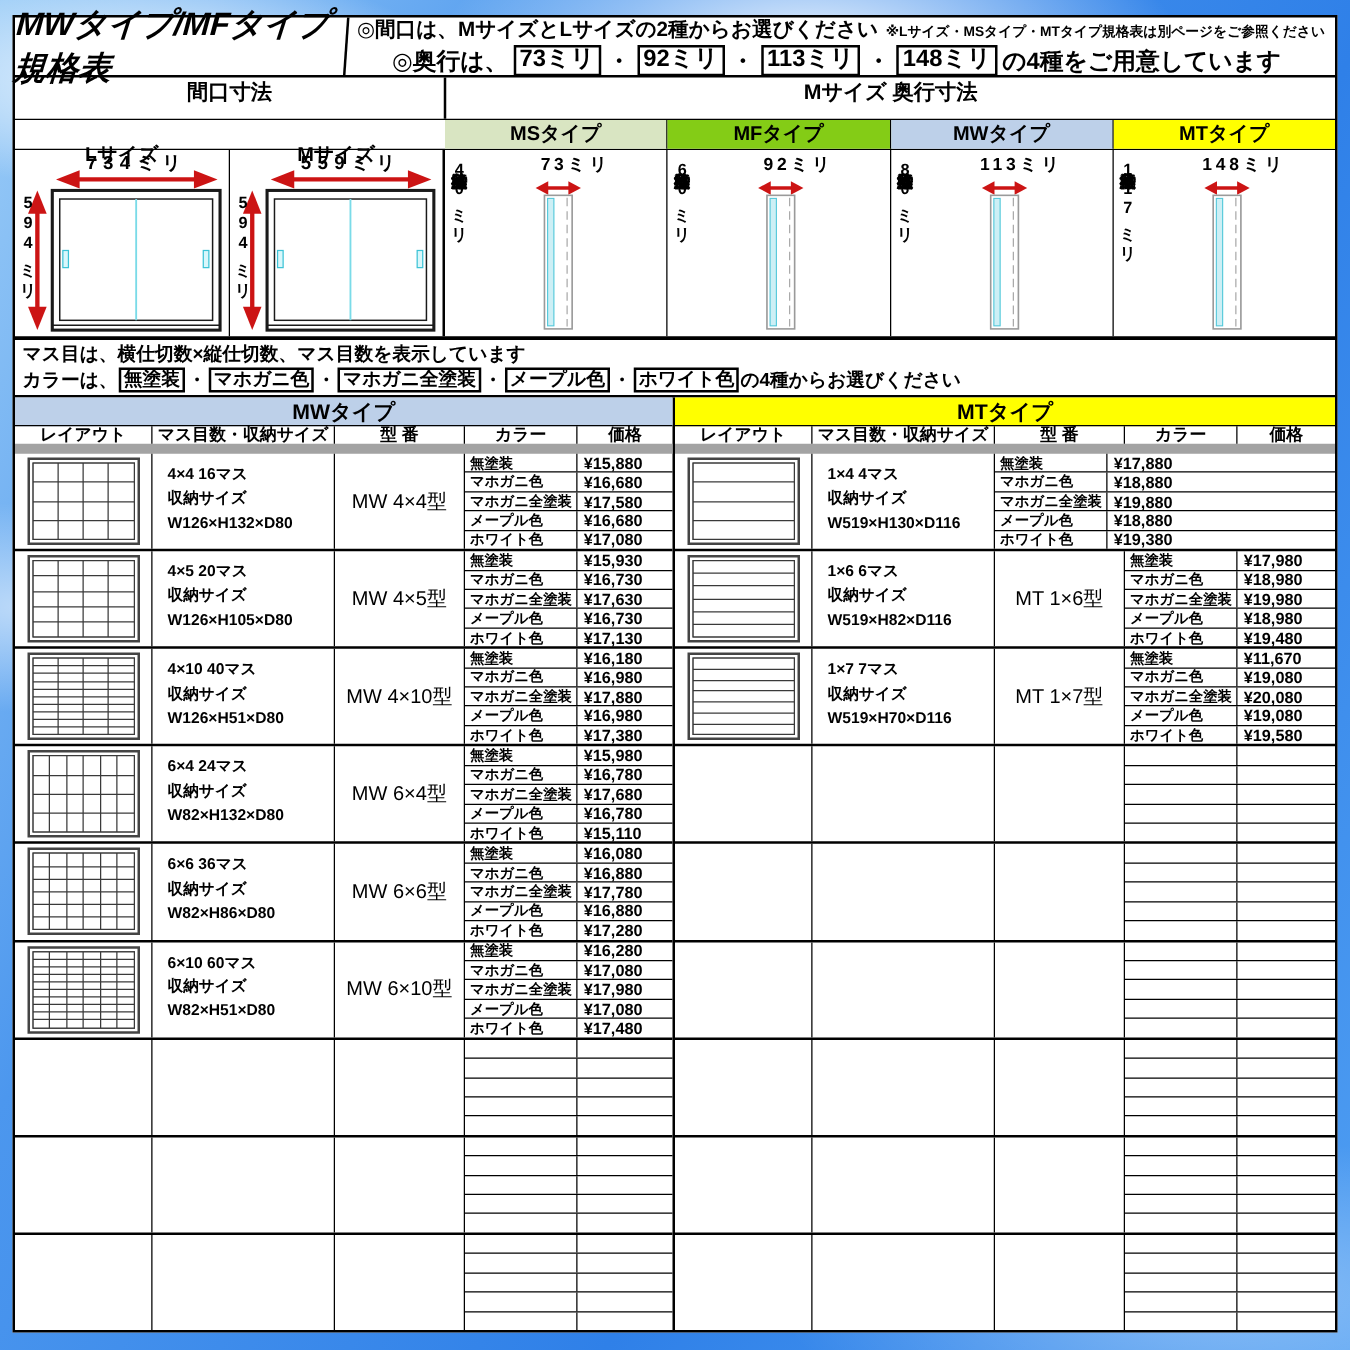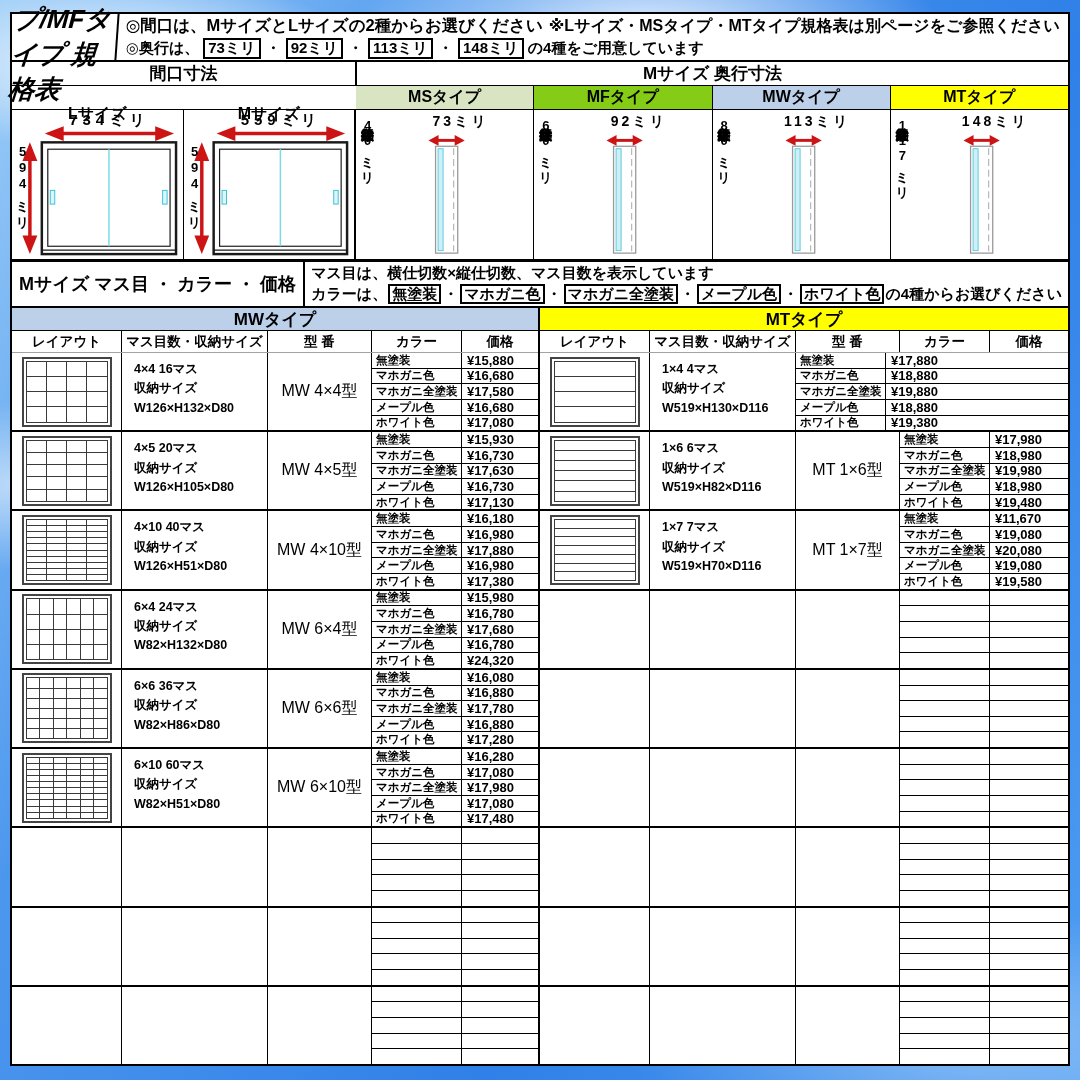--- a/index.html
+++ b/index.html
@@ -17,27 +17,27 @@
     position:absolute; left:10px; top:12px; width:1060px; height:1054px;
     background:#fff; border:2px solid #000; color:#000;
     display:flex; flex-direction:column;
   }
   
   .r1 { height:48px; display:flex; border-bottom:2px solid #000; }
   .title-cell { width:345px; border-right:2px solid #000; display:flex; align-items:center; justify-content:center;
     font-size:26px; font-weight:bold; letter-spacing:0px; font-style:italic; transform:skewX(-4deg); }
   .notes-cell { flex:1; padding:1px 8px; font-weight:bold; display:flex; flex-direction:column; justify-content:center; }
   .note-line1 { font-size:16.5px; white-space:nowrap; }
-  .subnote { font-size:16px; margin-left:6px;text-align:center; }
-  .note-line2 { font-size:15px; display:flex; align-items:center; white-space:nowrap; margin-top:1px; }
+  .subnote { font-size:11px; margin-left:6px;text-align:center; }
+  .note-line2 { font-size:19px; display:flex; align-items:center; white-space:nowrap; margin-top:1px;margin-left:28px; }
   .opts { display:inline-flex; align-items:center; }
   .boxed { border:2px solid #000; padding:0 3px; margin:0 4px; line-height:1.1; }
   .sep { margin:0 1px; }
   
-  .r2 { height:24px; display:flex; border-bottom:1px solid #000; font-weight:bold; font-size:17px; }
+  .r2 { height:34px; display:flex; border-bottom:1px solid #000; font-weight:bold; font-size:17px; }
   .frontage-h { width:345px; border-right:2px solid #000; text-align:center; }
   .depth-h { flex:1; text-align:center; }
   
   .r3 { height:24px; display:flex; border-bottom:1px solid #000; font-weight:bold; font-size:16px; }
   .r3 .cell { display:flex; align-items:center; justify-content:center; }
   .size-h { width:172px;margin-top:28px; }
   .br1 { border-right:1px solid #000; }
   .br2 { border-right:2px solid #000; }
   .type-h { flex:1; border-right:1px solid #000; }
   .type-h:last-child { border-right:none; }
@@ -62,21 +62,21 @@
   .price-notes { flex:1; padding:1px 6px; font-weight:bold; display:flex; flex-direction:column; justify-content:center; }
   .pn1 { font-size:15px; white-space:nowrap; }
   .pn2 { font-size:15px; display:flex; align-items:center; white-space:nowrap; margin-top:1px; }
   .pn2 .boxed { border-width:2px; padding:0 2px; margin:0 1px; }
   
   .rc { flex:1; display:flex; }
   .half { width:50%; display:flex; flex-direction:column; }
   .half.first { border-right:2px solid #000; }
   .banner { height:23px; border-bottom:1px solid #000; display:flex; align-items:center; justify-content:center;
     font-size:17px; font-weight:bold; }
-  .col-headers { height:22px; display:flex; border-bottom:1px solid #a3a3a3; font-size:13.5px; font-weight:bold; }
+  .col-headers { height:22px; display:flex; border-bottom:8px solid #a3a3a3; font-size:13.5px; font-weight:bold; }
   .chc { display:flex; align-items:center; justify-content:center; border-right:1px solid #000; }
   .chc:last-child { border-right:none; }
   .c0 { width:110px; } .c1 { width:146px;font-family:Liberation Serif, serif; } .c2 { width:104px; } .c3 { width:90px; } .c4 { flex:1; }
   .blocks { flex:1; display:flex; flex-direction:column; }
   .block { flex:1; display:flex; border-top:2px solid #000; min-height:0; }
   .block:first-child { border-top:none; }
   .bcell { border-right:1px solid #000; }
   .layout-c { width:110px; display:flex; align-items:center; justify-content:center; }
   .masume-c { width:146px; padding:7px 2px 0 12px; font-size:12.5px; font-weight:bold; line-height:1.55; }
   .model-c { width:104px; display:flex; align-items:center; justify-content:center; font-size:16px; font-weight:normal; }
@@ -212,21 +212,20 @@
     <rect x="79" y="37" width="22" height="109" fill="#fff" stroke="#9a9a9a" stroke-width="1.3"></rect>
     <line x1="97" y1="39" x2="97" y2="144" stroke="#aaaaaa" stroke-width="1" stroke-dasharray="7,4"></line>
     <rect x="81.5" y="39.5" width="5" height="104" fill="#cdeff5" stroke="#54c8da" stroke-width="0.9"></rect>
   </svg>
   <div class="d-label">148ミリ</div>
   <div class="v-note">収納奥行寸法117ミリ</div>
 </div>
     </div>
 
   <div class="rb">
-    <div class="price-title">Mサイズ マス目 ・ カラー ・ 価格</div>
     <div class="price-notes">
       <div class="pn1">マス目は、横仕切数×縦仕切数、マス目数を表示しています</div>
       <div class="pn2">
         <span>カラーは、</span>
         <span id="color-options" class="opts">
             <span class="boxed">無塗装</span>
             <span class="sep">・</span>
             <span class="boxed">マホガニ色</span>
             <span class="sep">・</span>
             <span class="boxed">マホガニ全塗装</span>
@@ -484,21 +483,21 @@
               <div class="cp-row">
                 <div class="cname">マホガニ全塗装</div>
                 <div class="pval">¥17,680</div>
               </div>
               <div class="cp-row">
                 <div class="cname">メープル色</div>
                 <div class="pval">¥16,780</div>
               </div>
               <div class="cp-row">
                 <div class="cname">ホワイト色</div>
-                <div class="pval">¥24,320</div>
+                <div class="pval">¥15,110</div>
               </div>
             </div>
           </div>
           <div class="block">
             <div class="bcell layout-c">
               <div class="layout-icon">
                 <div class="lgrid" style="grid-template-columns: repeat(6, 1fr); grid-template-rows: repeat(6, 1fr);">
                   <div class="lcell"></div>
                   <div class="lcell"></div>
                   <div class="lcell"></div>

